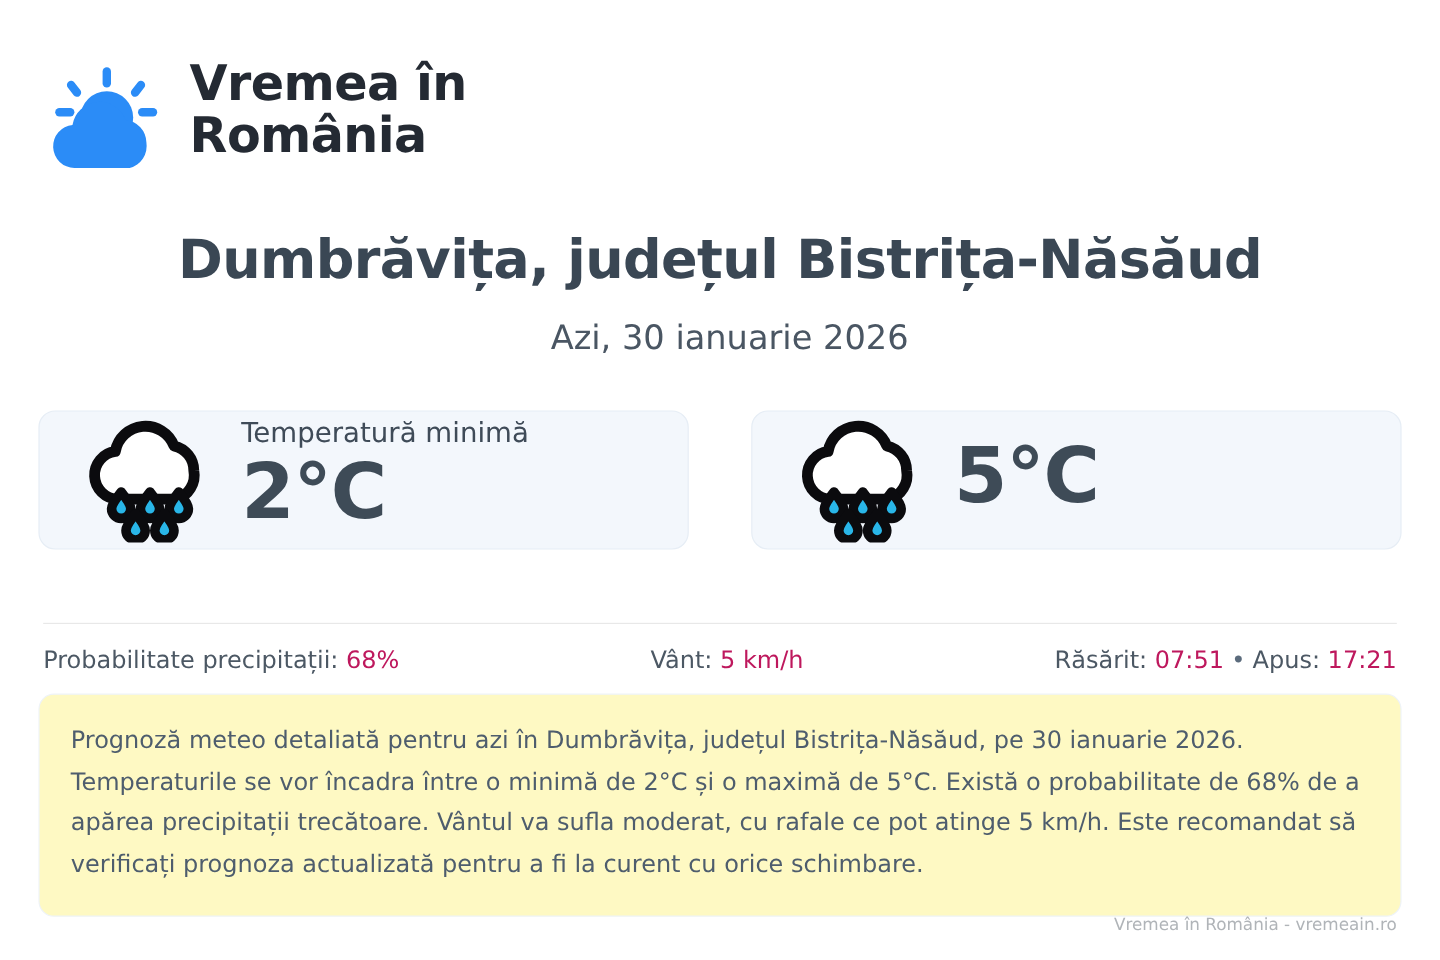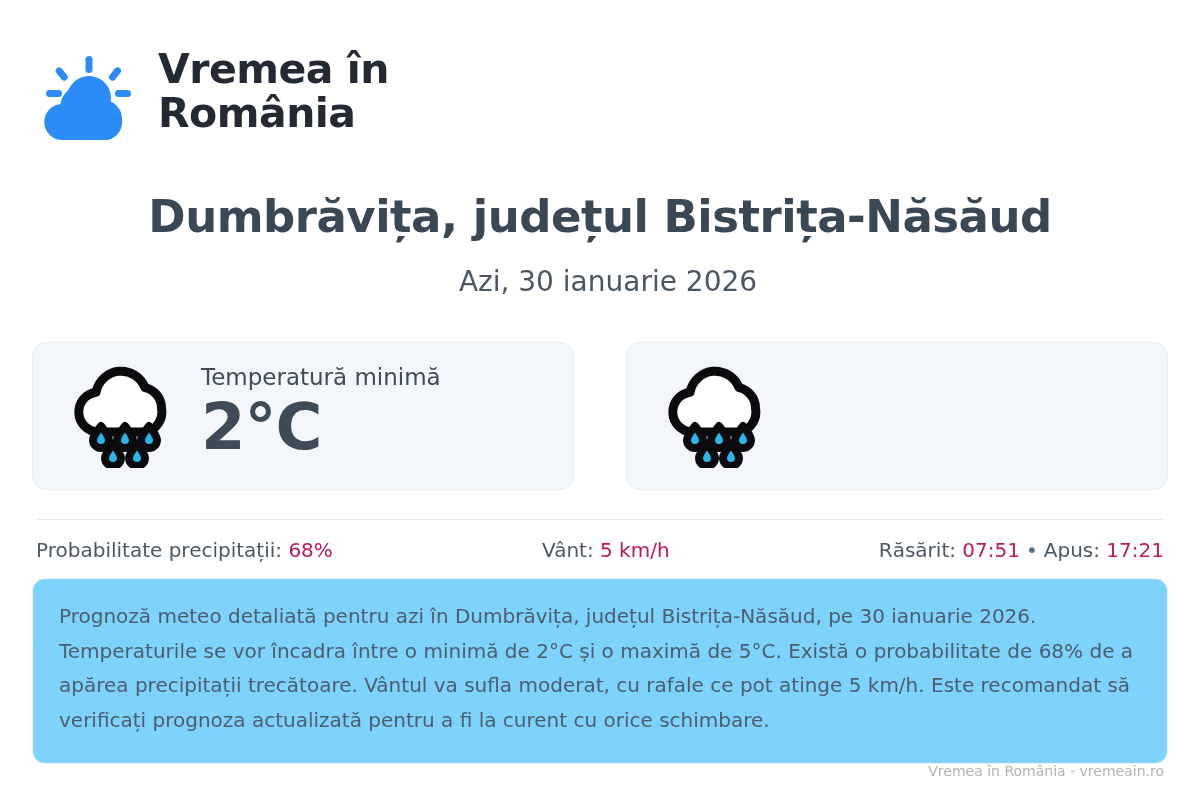--- a/index.html
+++ b/index.html
@@ -72,21 +72,21 @@
     position: absolute;
     left: 32px;
     top: 342px;
     width: 1136px;
     display: flex;
     justify-content: space-between;
     gap: 52px;
   }
   .temp-card {
     flex: 1 1 0;
-    height: 148px;
+    height: 116px;
     box-sizing: border-box;
     background: #f3f7fc;
     border: 1px solid #e6edf5;
     border-radius: 14px;
     display: flex;
     align-items: center;
     padding-left: 34px;
     gap: 22px;
   }
   .wx-icon {
@@ -140,21 +140,21 @@
   .stat-value { color: #be185d; }
   .bullet-sep { color: #5b6b7c; padding: 0 6px; }
 
   
   .description {
     position: absolute;
     left: 32px;
     top: 578px;
     width: 1136px;
     box-sizing: border-box;
-    background: #7dd3fc;
+    background: #fef9c3;
     border: 1px solid #eef3f8;
     border-radius: 13px;
     padding: 20px 26px 26px 26px;
     font-size: 20px;
     line-height: 1.73;
     color: #4e5d6d;
   }
 
   
   .footer {
@@ -224,20 +224,21 @@
               <path d="M34 62c0 0 8 10 8 14a8 8 0 0 1-16 0c0-4 8-14 8-14z"></path>
               <path d="M58 62c0 0 8 10 8 14a8 8 0 0 1-16 0c0-4 8-14 8-14z"></path>
               <path d="M82 62c0 0 8 10 8 14a8 8 0 0 1-16 0c0-4 8-14 8-14z"></path>
               <path d="M46 80c0 0 8 10 8 14a8 8 0 0 1-16 0c0-4 8-14 8-14z"></path>
               <path d="M70 80c0 0 8 10 8 14a8 8 0 0 1-16 0c0-4 8-14 8-14z"></path>
             </g>
           </g>
         </svg>
       </span>
       <div class="temp-body">
+        <div class="temp-value">5°C</div>
       </div>
     </div>
 
   </div>
 
   <div class="divider"></div>
 
   <div class="stats">
     <div class="stat-left"><span>Probabilitate precipitații: </span><span class="stat-value">68%</span></div>
     <div class="stat-mid"><span>Vânt: </span><span class="stat-value">5 km/h</span></div>

